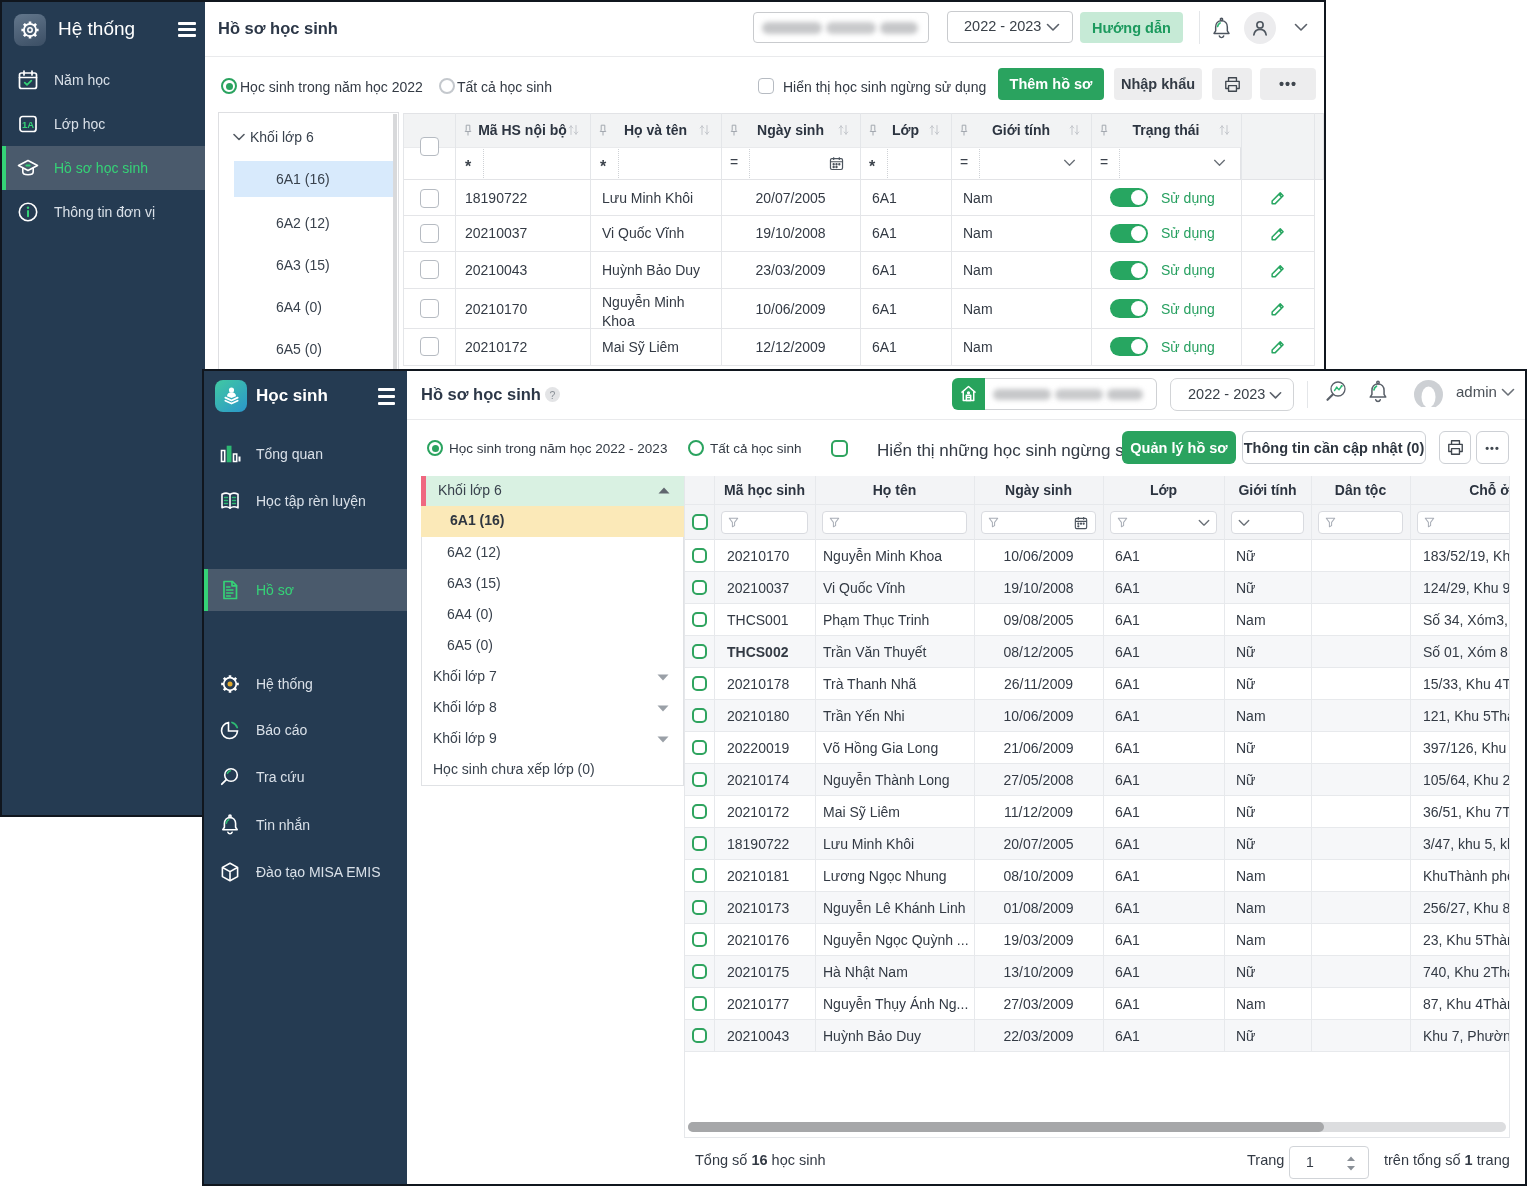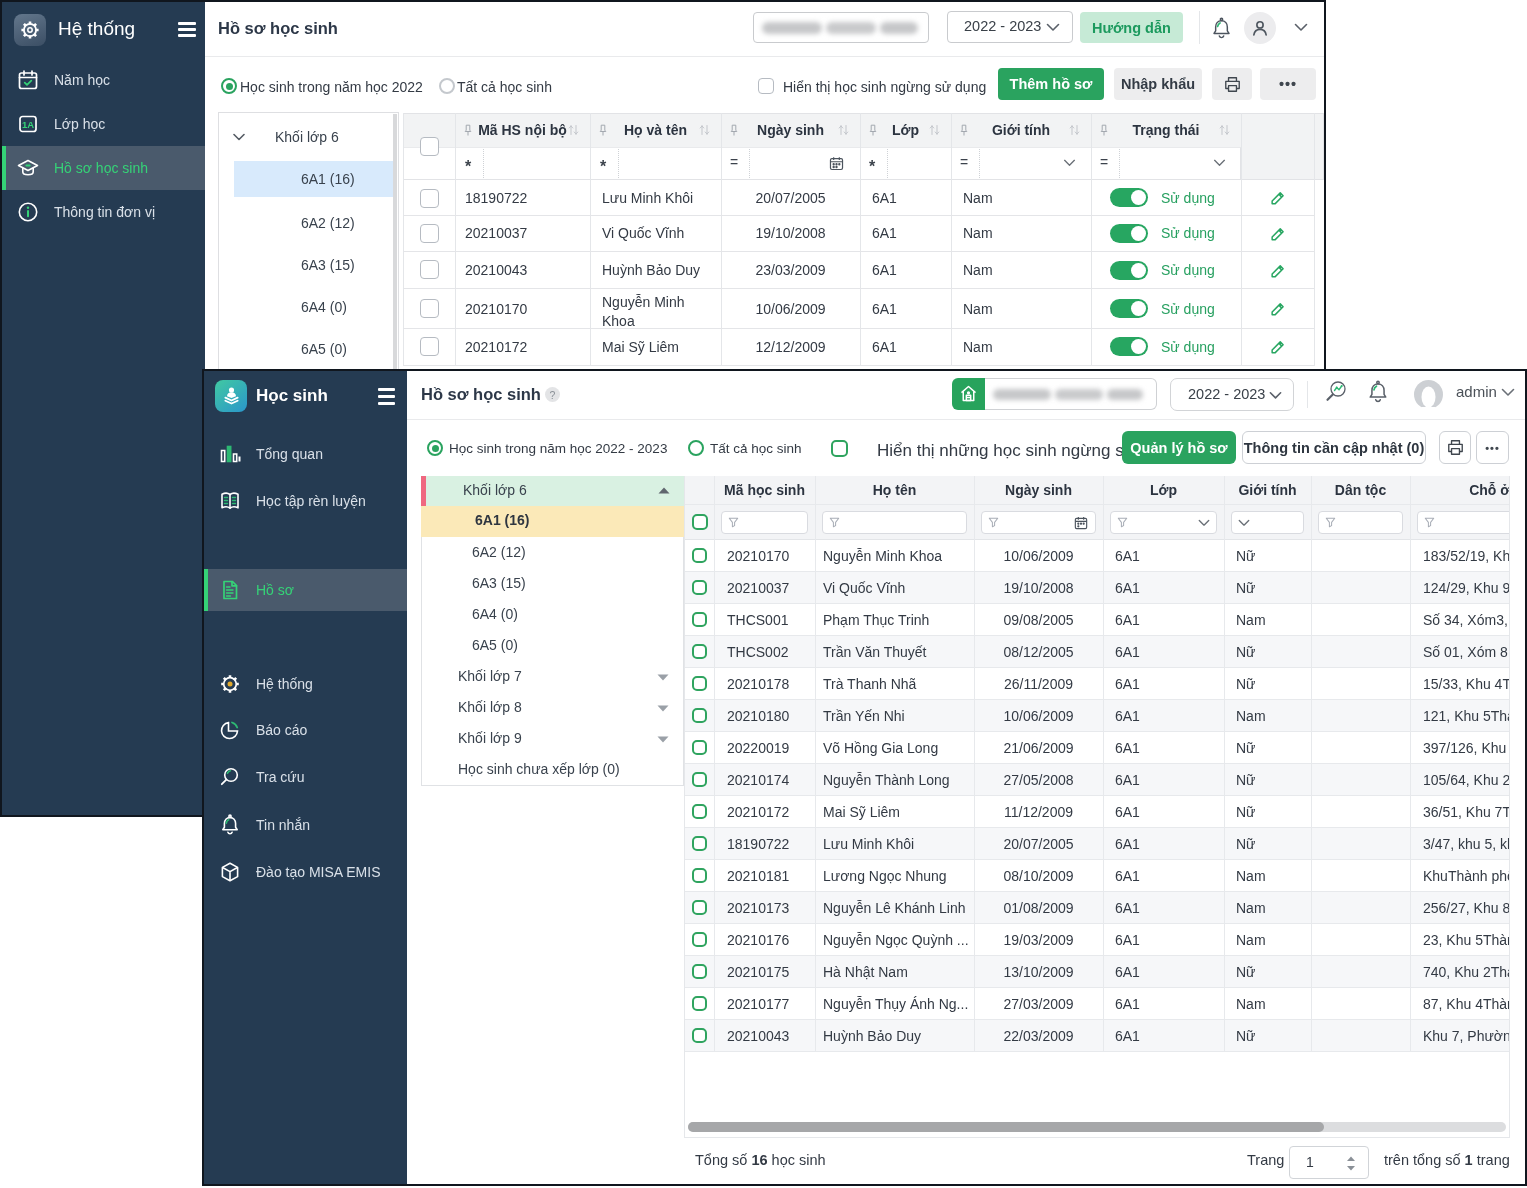--- a/index.html
+++ b/index.html
@@ -25,21 +25,21 @@
 .btn.green{background:#2aa35f;color:#fff;}
 .btn.grey{background:#ededee;color:#333b45;}
 .btn.white{background:#fff;color:#2e3640;border:1px solid #cdd0d5;border-radius:6px;}
 .cell{position:absolute;overflow:hidden;white-space:nowrap;font-size:14px;color:#333a44;display:flex;align-items:center;}
 .chk{position:absolute;background:#fff;border-radius:4px;}
 .chk.greyb{border:1.5px solid #b6bbc2;}
 .chk.greenb{border:2px solid #2fa45f;border-radius:5px;}
 .toggle{position:absolute;width:38px;height:19px;border-radius:10px;background:#27a661;}
 .toggle:after{content:"";position:absolute;right:2px;top:2px;width:15px;height:15px;border-radius:50%;background:#fff;}
 .hdrtxt{font-weight:700;font-size:14px;color:#2c3440;}
-.treelabel{font-size:14px;color:#39424d;white-space:nowrap;margin-left:25px;}
+.treelabel{font-size:14px;color:#39424d;white-space:nowrap;}
 </style></head>
 <body>
 <div class="stage">
 
 <div class="win" id="backwin" style="left:0;top:0;width:1326px;height:817px;">
   <div class="sb" id="bsb">
     <div class="abs" style="left:12px;top:12px;width:32px;height:32px;border-radius:8px;background:linear-gradient(160deg,#63778c,#3b4e64);">
       <svg class="abs" style="left:4px;top:4px;" width="24" height="24" viewBox="0 0 24 24" fill="none" stroke="#fff">
         <circle cx="12" cy="12" r="6.1" stroke-width="1.8"></circle>
         <circle cx="12" cy="12" r="2.2" stroke-width="1.5"></circle>
@@ -585,21 +585,21 @@
       <div class="abs" style="left:0;top:128px;width:826px;height:32px;background:#ffffff;border-bottom:1px solid #e7e9ec;"></div>
       <div class="chk greenb" style="left:8px;top:136px;width:15px;height:15px;"></div>
       <div class="cell" style="left:43px;top:128px;width:85px;height:32px;">THCS001</div>
       <div class="cell" style="left:139px;top:128px;width:148px;height:32px;">Phạm Thục Trinh</div>
       <div class="cell" style="left:290px;top:128px;width:129px;height:32px;justify-content:center;">09/08/2005</div>
       <div class="cell" style="left:431px;top:128px;width:100px;height:32px;">6A1</div>
       <div class="cell" style="left:552px;top:128px;width:70px;height:32px;">Nam</div>
       <div class="cell" style="left:739px;top:128px;width:87px;height:32px;">Số 34, Xóm3, P</div>
       <div class="abs" style="left:0;top:160px;width:826px;height:32px;background:#f6f7f9;border-bottom:1px solid #e7e9ec;"></div>
       <div class="chk greenb" style="left:8px;top:168px;width:15px;height:15px;"></div>
-      <div class="cell" style="left:43px;top:160px;width:85px;height:32px;">THCS002</div>
+      <div class="cell" style="left:43px;top:160px;width:85px;height:32px;font-weight:bold;">THCS002</div>
       <div class="cell" style="left:139px;top:160px;width:148px;height:32px;">Trần Văn Thuyết</div>
       <div class="cell" style="left:290px;top:160px;width:129px;height:32px;justify-content:center;">08/12/2005</div>
       <div class="cell" style="left:431px;top:160px;width:100px;height:32px;">6A1</div>
       <div class="cell" style="left:552px;top:160px;width:70px;height:32px;">Nữ</div>
       <div class="cell" style="left:739px;top:160px;width:87px;height:32px;">Số 01, Xóm 8, F</div>
       <div class="abs" style="left:0;top:192px;width:826px;height:32px;background:#ffffff;border-bottom:1px solid #e7e9ec;"></div>
       <div class="chk greenb" style="left:8px;top:200px;width:15px;height:15px;"></div>
       <div class="cell" style="left:43px;top:192px;width:85px;height:32px;">20210178</div>
       <div class="cell" style="left:139px;top:192px;width:148px;height:32px;">Trà Thanh Nhã</div>
       <div class="cell" style="left:290px;top:192px;width:129px;height:32px;justify-content:center;">26/11/2009</div>

